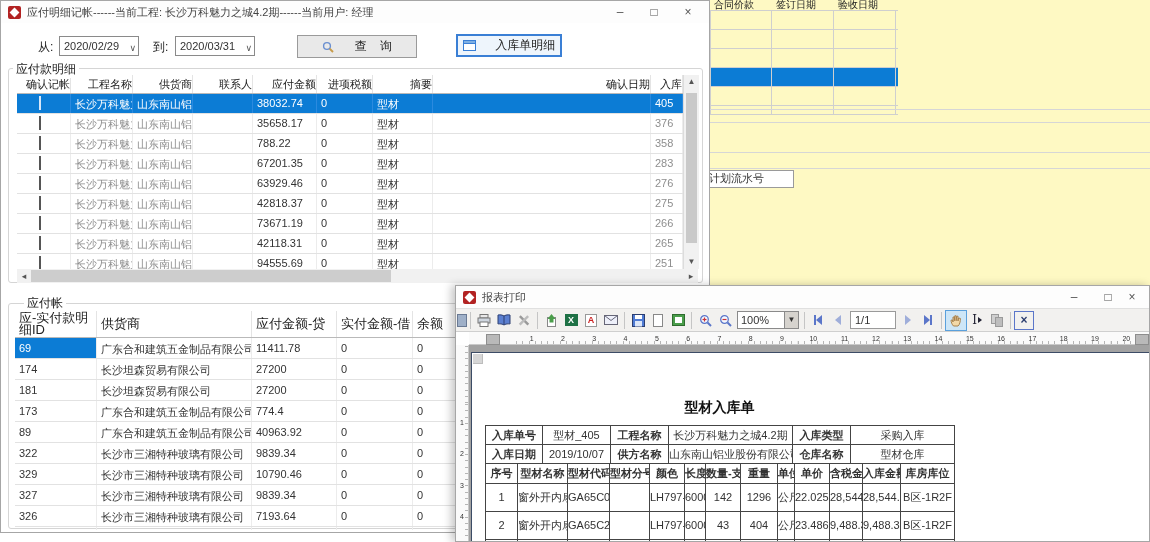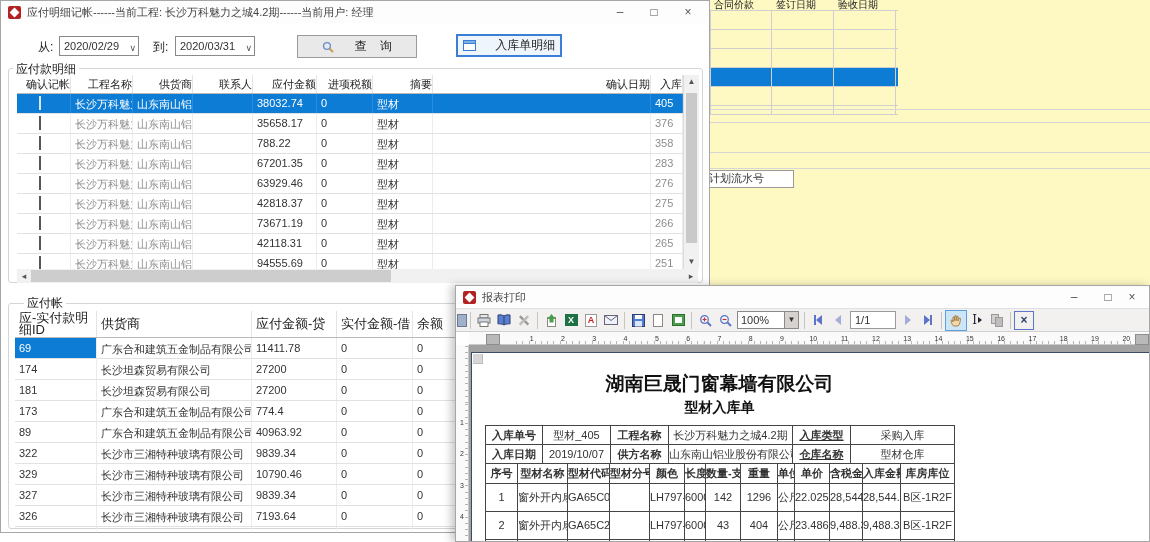--- a/index.html
+++ b/index.html
@@ -113,21 +113,21 @@
   .page{position:absolute;left:2px;top:7px;width:1200px;height:600px;background:#fff;border:1px solid #3c4c66;}
   .notch{position:absolute;left:1px;top:1px;width:9px;height:9px;background:#d6d6d6;border-right:1px solid #bdbdbd;border-bottom:1px solid #bdbdbd;}
   .rep-title{position:absolute;left:13px;top:18px;width:469px;text-align:center;font-size:19px;font-weight:bold;color:#111;}
   .rep-sub{position:absolute;left:13px;top:46px;width:469px;text-align:center;font-size:14px;font-weight:bold;color:#111;}
 
   .info-tb{position:absolute;left:13px;top:72px;width:469px;border:1px solid #444;border-width:1px 0 0 1px;}
   .info-row{display:flex;height:19px;}
   .info-row span{box-sizing:border-box;border:1px solid #444;border-width:0 1px 1px 0;text-align:center;
                  font-size:11px;line-height:18px;overflow:hidden;white-space:nowrap;}
   .ic0{width:57px;font-weight:bold;} .ic1{width:68px;} .ic2{width:58px;font-weight:bold;}
-  .ic3{width:124px;} .ic4{width:58px;font-weight:bold;text-decoration:underline;} .ic5{width:104px;}
+  .ic3{width:124px;} .ic4{width:58px;font-weight:bold;} .ic5{width:104px;}
 
   .main-tb{position:absolute;left:13px;top:110px;width:469px;border:1px solid #444;border-width:1px 0 0 1px;}
   .m-hrow{display:flex;height:20px;}
   .m-hrow span{box-sizing:border-box;border:1px solid #444;border-width:0 1px 1px 0;text-align:center;
                font-weight:bold;font-size:11px;line-height:19px;overflow:hidden;white-space:nowrap;}
   .m-row{display:flex;height:28px;}
   .m-row div{box-sizing:border-box;border:1px solid #444;border-width:0 1px 1px 0;text-align:center;
              font-size:11px;line-height:27px;overflow:hidden;white-space:nowrap;}
   .mc0{width:32px;} .mc1{width:50px;} .mc2{width:42px;} .mc3{width:40px;}
   .mc4{width:35px;font-size:9px;line-height:11px;text-align:left;} .m-hrow .mc4{font-size:11px;line-height:19px;text-align:center;}
@@ -600,21 +600,20 @@
 
     <span class="rn">1</span>
         <span class="rn">2</span>
         <span class="rn">3</span>
         <span class="rn">4</span>
       </div>
 
     <div class="preview">
       <div class="page">
         <span class="notch"></span>
-        <div class="rep-title">湖南巨晟门窗幕墙有限公司</div>
         <div class="rep-sub">型材入库单</div>
 
         <div class="info-tb">
           <div class="info-row">
             <span class="ic0">入库单号</span>
             <span class="ic1">型材_405</span>
             <span class="ic2">工程名称</span>
             <span class="ic3">长沙万科魅力之城4.2期</span>
             <span class="ic4">入库类型</span>
             <span class="ic5">采购入库</span>

